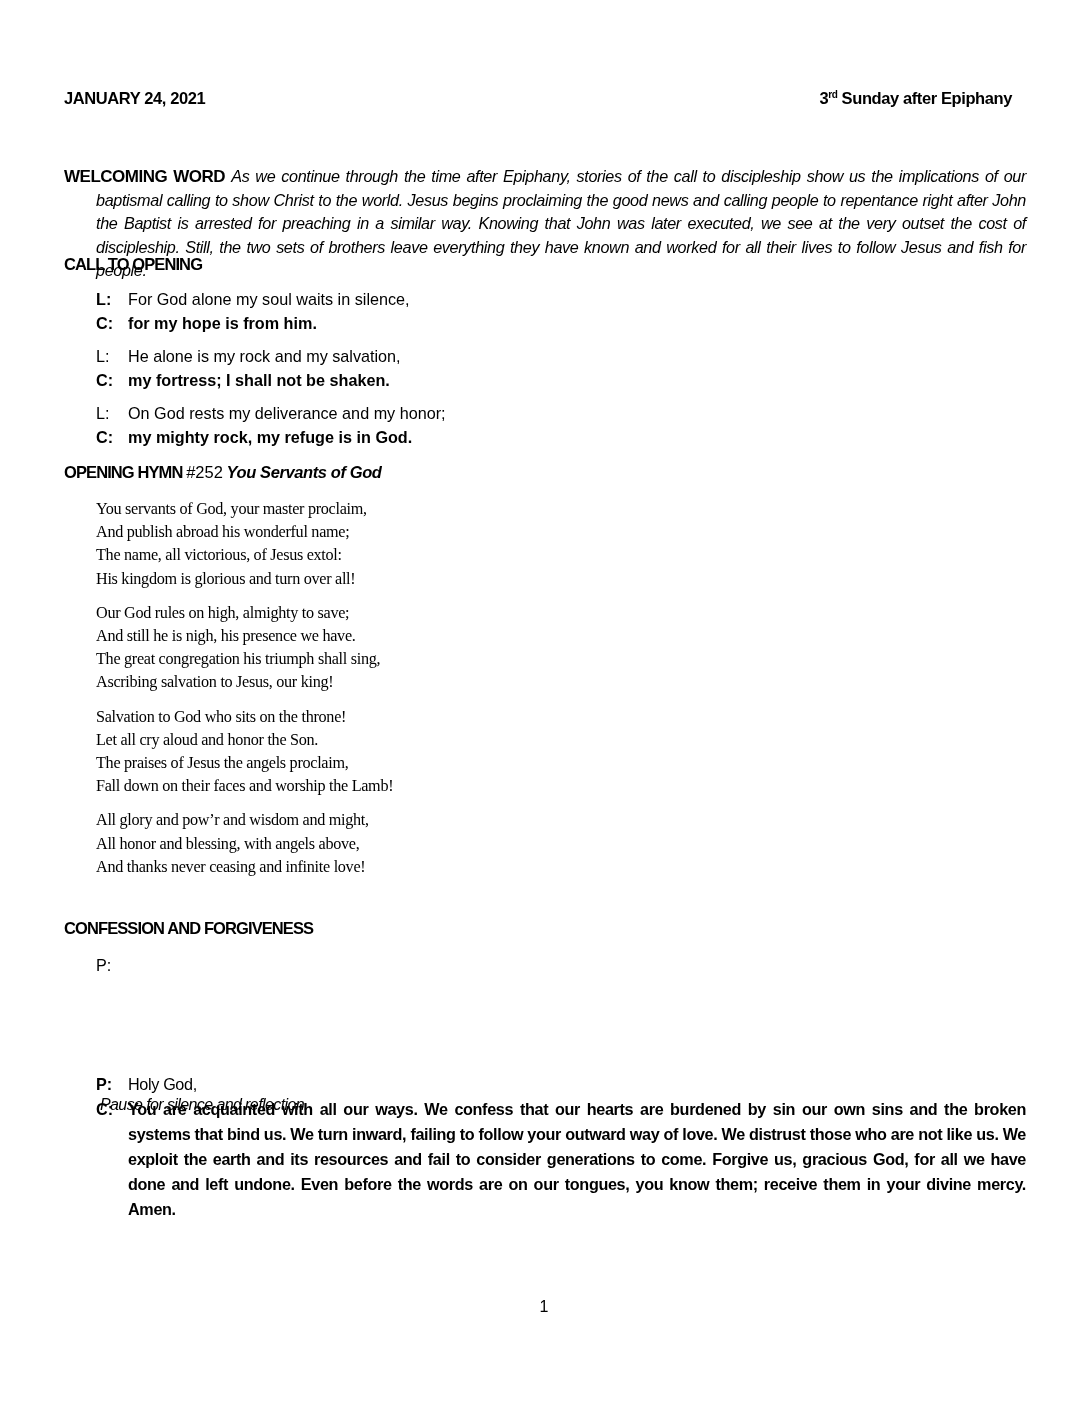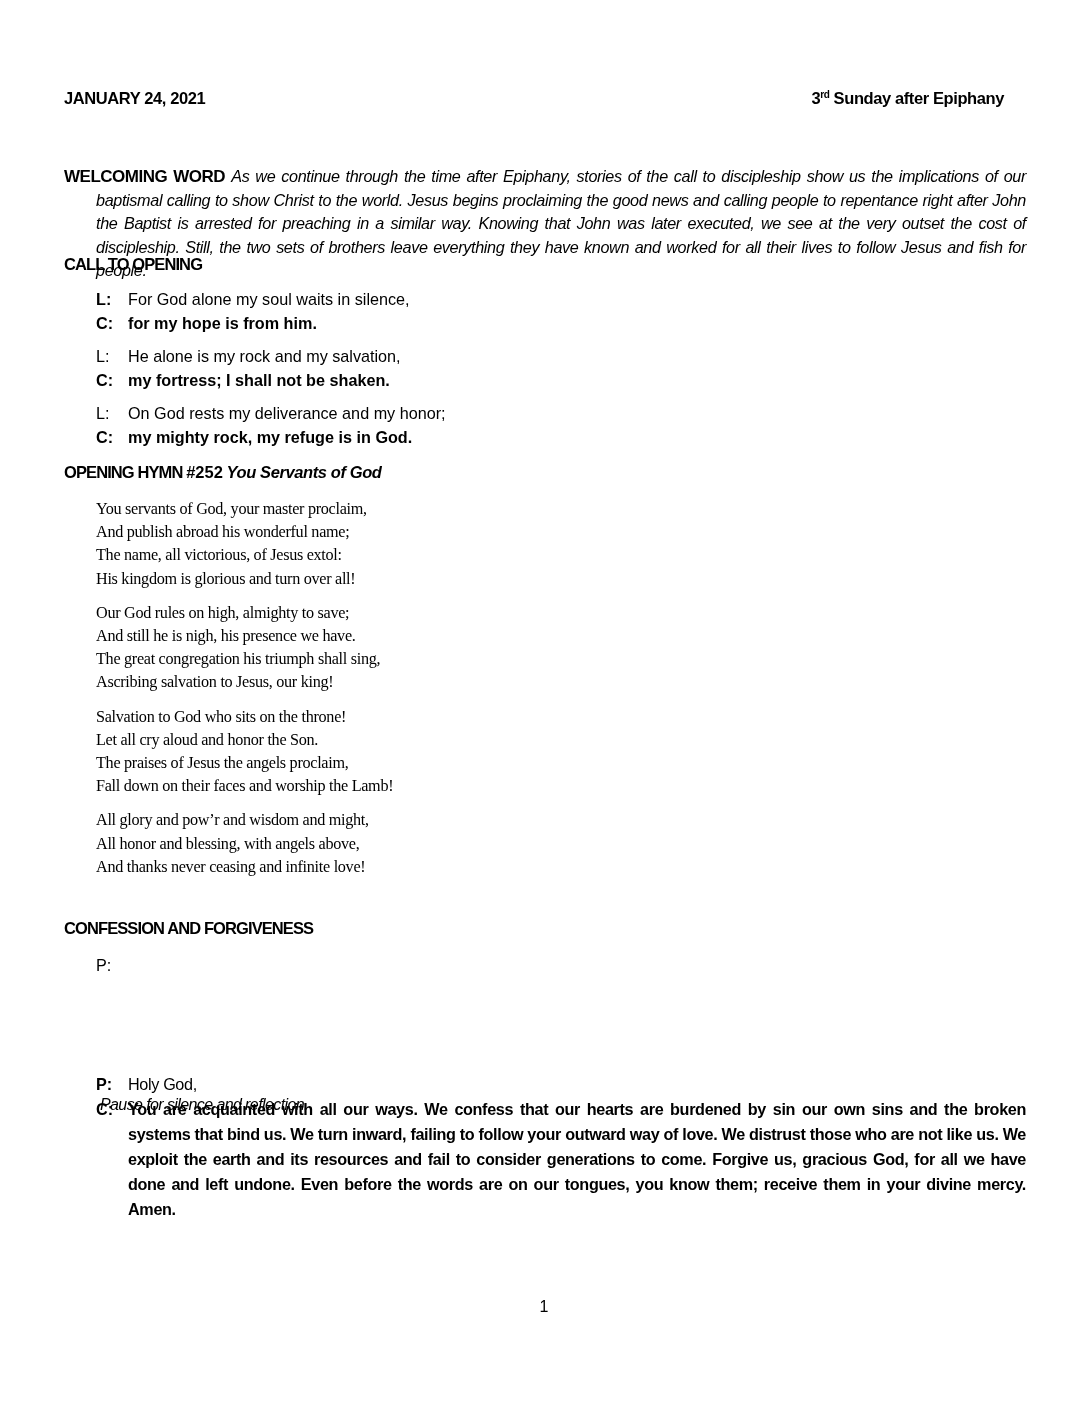--- a/index.html
+++ b/index.html
@@ -1,29 +1,29 @@
 <!DOCTYPE html>
 <html><head>
   <meta charset="utf-8">
   <style>
     html, body { margin: 0; padding: 0; background: #ffffff; }
     body { width: 1088px; height: 1408px; position: relative; overflow: hidden; color: #000; font-family: "Liberation Sans", sans-serif; }
     .page { position: absolute; left: 0; top: 0; width: 1088px; height: 1071px; }
 
     .header-row { position: absolute; left: 64px; top: 89px; width: 952px; height: 24px; font-family: "Liberation Sans", sans-serif; font-weight: bold; font-size: 16.5px; letter-spacing: -0.4px; }
     .header-date { position: absolute; left: 0; top: 0; }
-    .header-sunday { position: absolute; right: 12px; top: 0; }
+    .header-sunday { position: absolute; right: 4px; top: 0; }
     .header-sunday sup { font-size: 10px; vertical-align: 6px; line-height: 0; }
 
     .welcome { position: absolute; left: 64px; top: 125px; width: 962px; font-size: 16.2px; line-height: 23.5px; text-align: justify; padding-left: 32px; text-indent: -32px; box-sizing: border-box; margin-top: 40px; }
     .welcome .label { font-weight: bold; font-size: 17px; letter-spacing: -0.5px; font-style: normal; }
     .welcome .body { font-style: italic; letter-spacing: -0.35px; }
 
     .section-head { position: absolute; left: 64px; font-weight: bold; font-size: 16.5px; letter-spacing: -0.9px; }
-    .section-head .hymn-num { font-weight: bold; letter-spacing: 0; text-align: right; }
+    .section-head .hymn-num { font-weight: normal; letter-spacing: 0; text-align: right; }
     .section-head .hymn-title { font-style: italic; letter-spacing: -0.4px; }
 
     .litany { position: absolute; left: 96px; width: 940px; font-size: 16.2px; }
     .litany .line { position: relative; height: 24px; line-height: 24px; }
     .litany .spk { position: absolute; left: 0; top: 0; width: 32px; }
     .litany .txt { position: absolute; left: 32px; top: 0; white-space: nowrap; }
     .bold { font-weight: bold; }
 
     .hymn { position: absolute; left: 96px; font-size: 16.2px; line-height: 23.2px; letter-spacing: -0.3px; }
     .stanza { margin-bottom: 11px; }

